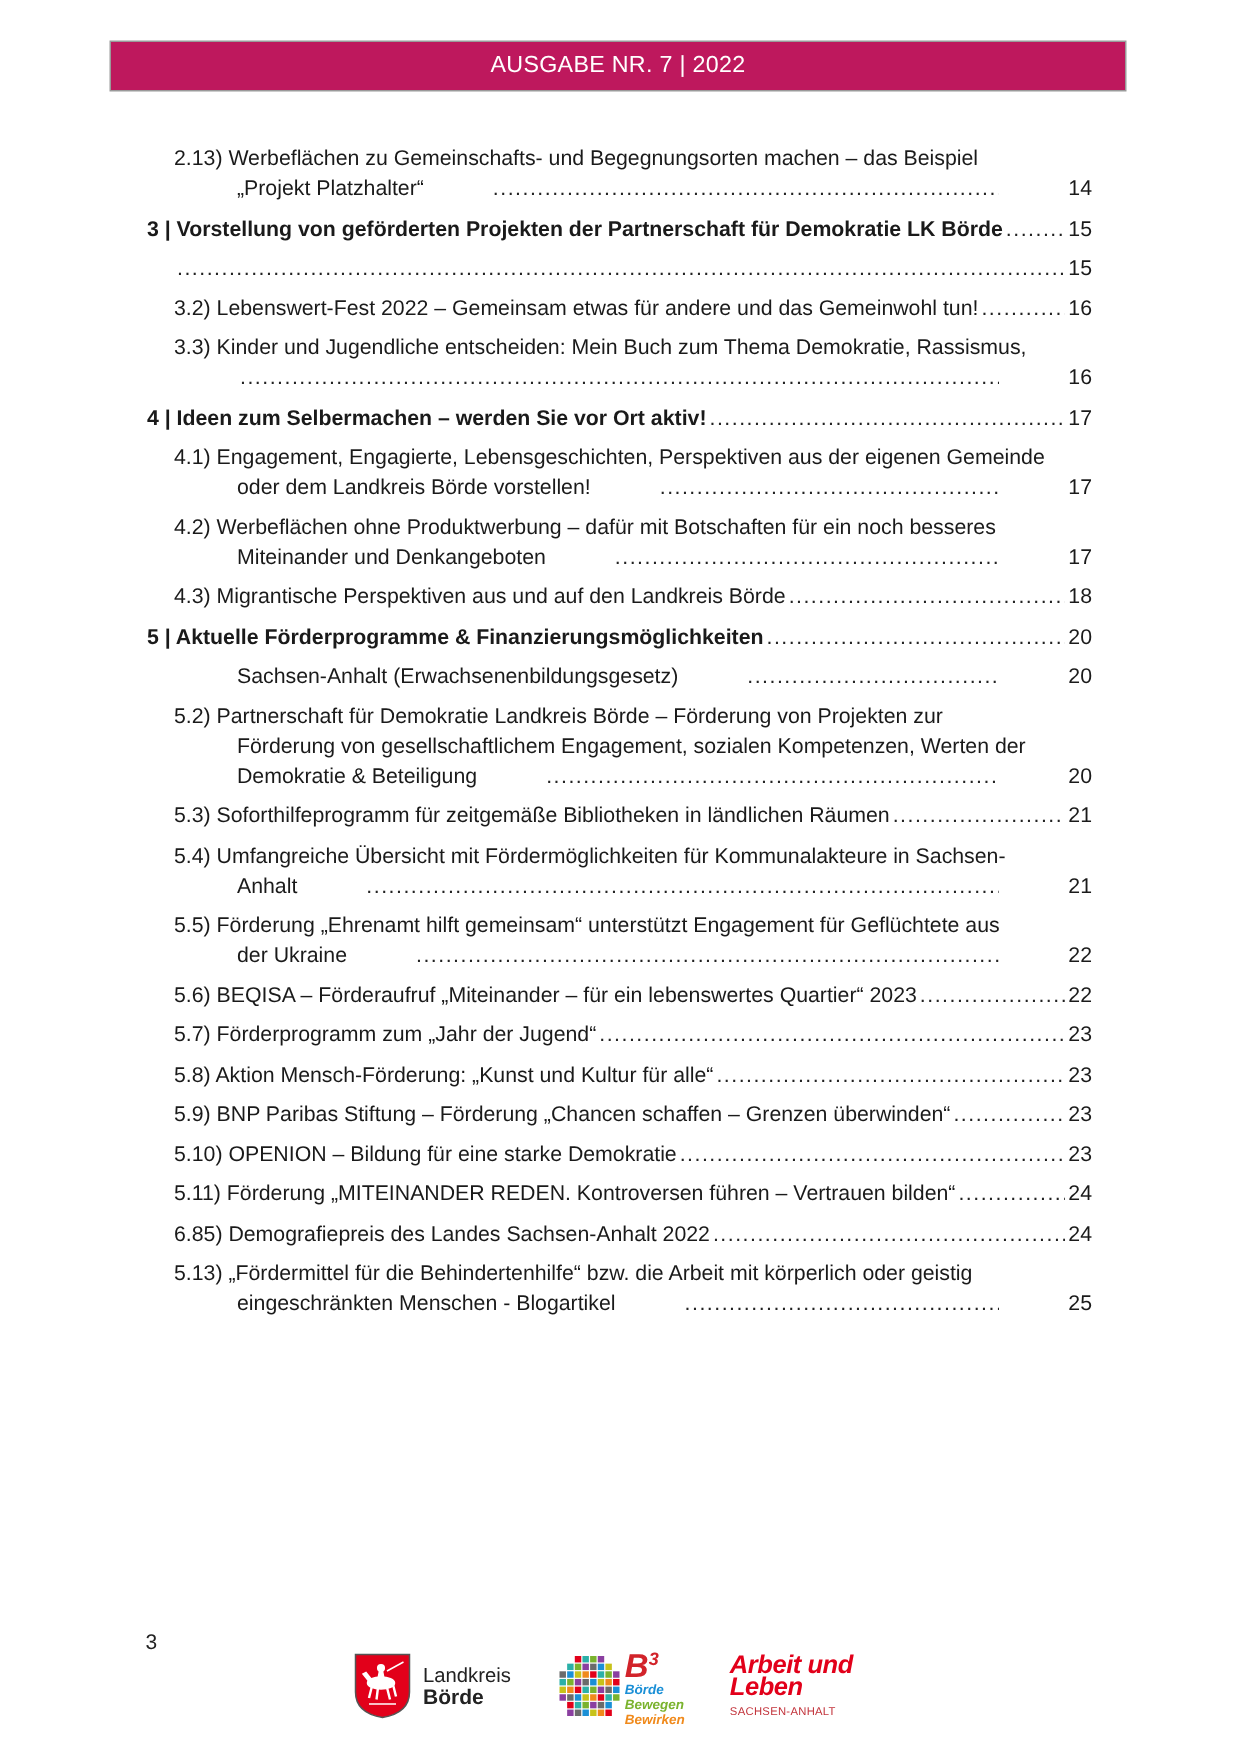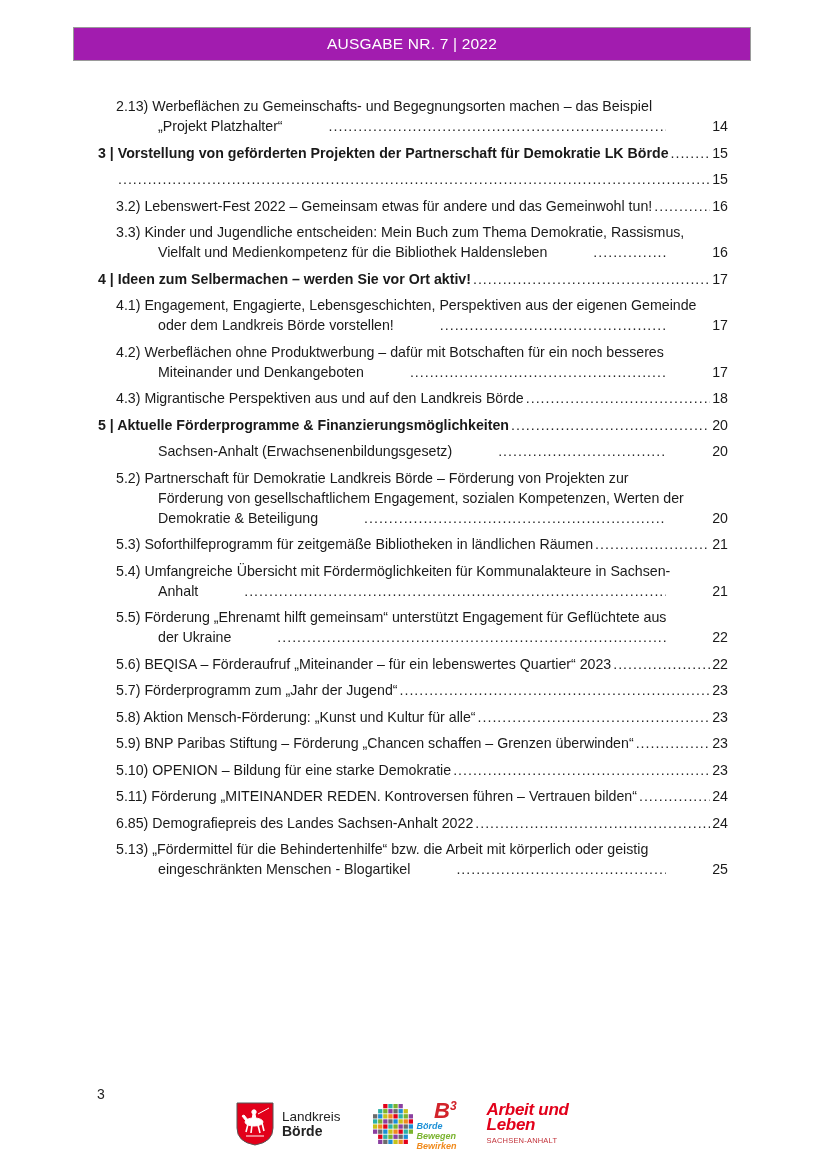--- a/index.html
+++ b/index.html
@@ -1,39 +1,39 @@
 <!DOCTYPE html>
 <html><head>
 <meta charset="utf-8">
 <style>
   html, body { margin: 0; padding: 0; background: #ffffff; }
   body { width: 826px; height: 1169px; position: relative; overflow: hidden;
          font-family: "Liberation Sans", sans-serif; color: #1a1a1a; }
   .header-bar { position: absolute; left: 74px; top: 28px; width: 676px; height: 32px;
-                background: #a21caf; color: #fff; display: flex; align-items: center; justify-content: center;
+                background: #be185d; color: #fff; display: flex; align-items: center; justify-content: center;
                 font-size: 15.5px; letter-spacing: 0.2px; box-shadow: 0 0 0 1px #9a9a9a; }
   .toc { position: absolute; left: 98px; top: 96px; width: 630px; }
   .entry { position: relative; font-size: 14.2px; line-height: 20px; margin-bottom: 6.5px; }
   .entry.lvl1 { font-weight: bold; padding-left: 0; }
   .entry.lvl2 { padding-left: 18px; }
   .entry .line { display: flex; align-items: flex-end; white-space: nowrap; }
   .entry .line.cont { padding-left: 42px; gap: 44px; }
   .entry .txt { flex: 0 0 auto; }
   .entry .dots { flex: 1 1 auto; overflow: hidden; font-weight: normal; margin: 0 2px; letter-spacing: 1px; color: #222; }
   .entry .dots::after { content: "........................................................................................................................................................................................................................"; }
   .entry .pg { flex: 0 0 auto; font-weight: normal; }
   .entry.lvl1 .pg { font-weight: normal; }
   .page-number { position: absolute; left: 97px; top: 1086px; font-size: 14px; color: #222; }
   .logos { position: absolute; left: 236px; top: 1096px; display: flex; align-items: center; }
   .logo-lk { display: flex; align-items: center; }
   .lk-text { margin-left: 8px; font-size: 13.5px; line-height: 14px; color: #222; }
   .lk-text .b { font-weight: bold; font-size: 14px; }
   .logo-b3 { display: flex; align-items: center; margin-left: 30px; }
   .b3-text { display: flex; flex-direction: column; margin-left: 2px; font-style: italic; font-weight: bold; }
-  .b3-big { color: #d2232a; font-size: 22px; line-height: 20px; text-align: right; }
+  .b3-big { color: #d2232a; font-size: 22px; line-height: 20px; }
   .b3-big sup { font-size: 12px; }
   .b3-l1 { color: #1a8fd6; font-size: 9px; line-height: 10px; }
   .b3-l2 { color: #7ab32e; font-size: 9px; line-height: 10px; }
   .b3-l3 { color: #f08a1c; font-size: 9px; line-height: 10px; }
   .logo-aul { margin-left: 30px; display: flex; flex-direction: column; }
   .aul-1 { color: #e2001a; font-weight: bold; font-style: italic; font-size: 17px; line-height: 15px; letter-spacing: -0.3px; }
   .aul-2 { color: #c2323a; font-size: 7.5px; margin-top: 4px; letter-spacing: 0.2px; }
 </style>
 </head>
 <body>
@@ -71,21 +71,20 @@
         <span class="txt">3.2) Lebenswert-Fest 2022 – Gemeinsam etwas für andere und das Gemeinwohl tun!</span>
         <span class="dots"></span>
         <span class="pg">16</span>
       </div>
     </div>
     <div class="entry lvl2">
       <div class="line">
         <span class="txt">3.3) Kinder und Jugendliche entscheiden: Mein Buch zum Thema Demokratie, Rassismus,</span>
       </div>
       <div class="line cont">
-        <span class="txt">Vielfalt und Medienkompetenz für die Bibliothek Haldensleben</span>
         <span class="dots"></span>
         <span class="pg">16</span>
       </div>
     </div>
     <div class="entry lvl1">
       <div class="line">
         <span class="txt">4 | Ideen zum Selbermachen – werden Sie vor Ort aktiv!</span>
         <span class="dots"></span>
         <span class="pg">17</span>
       </div>

